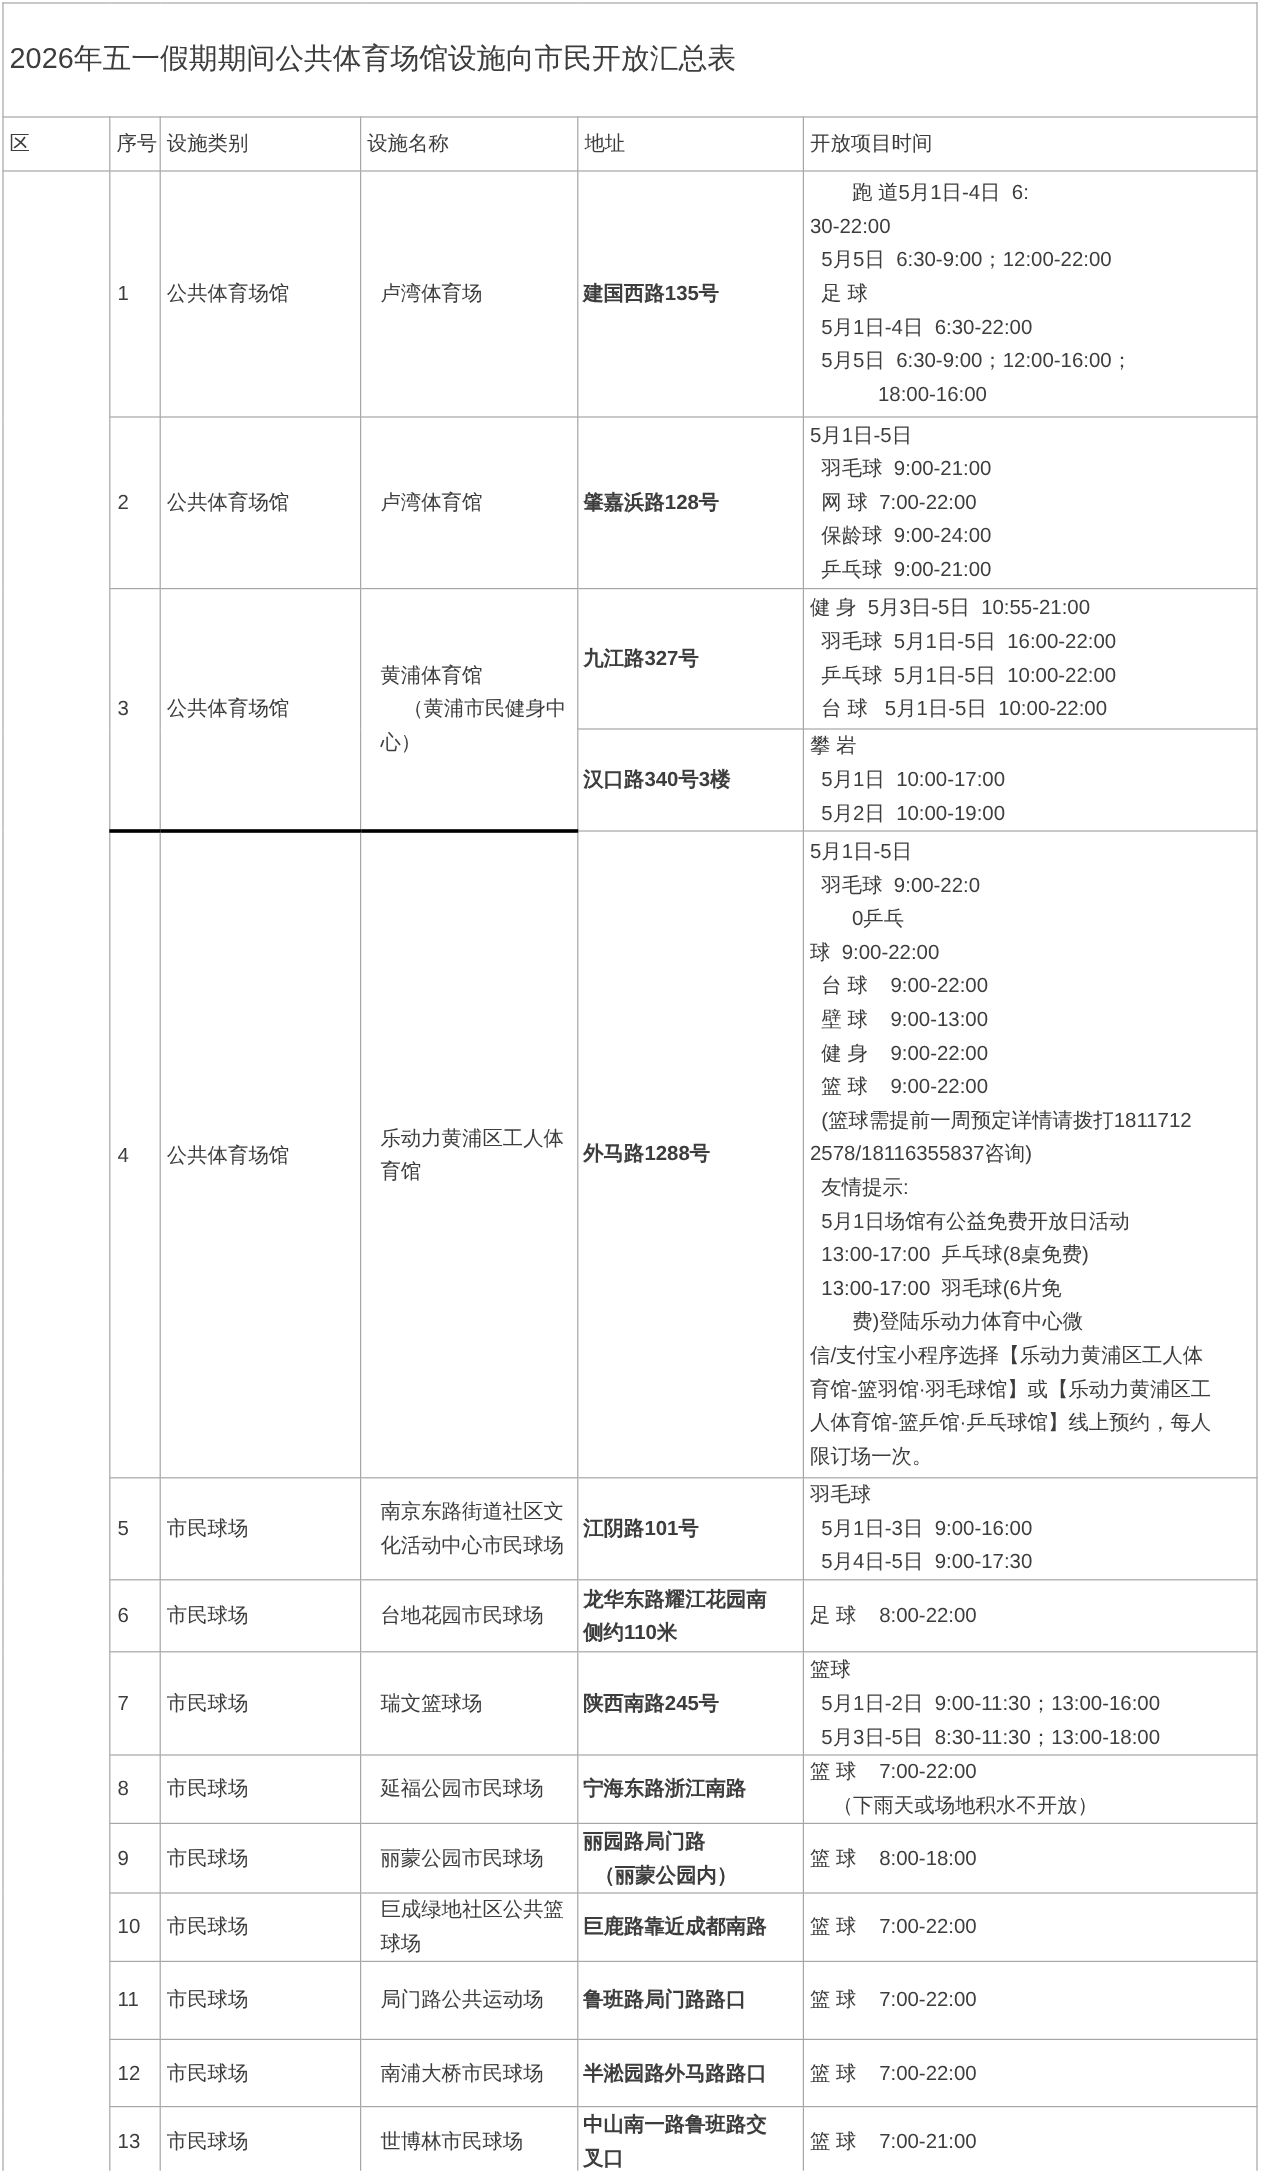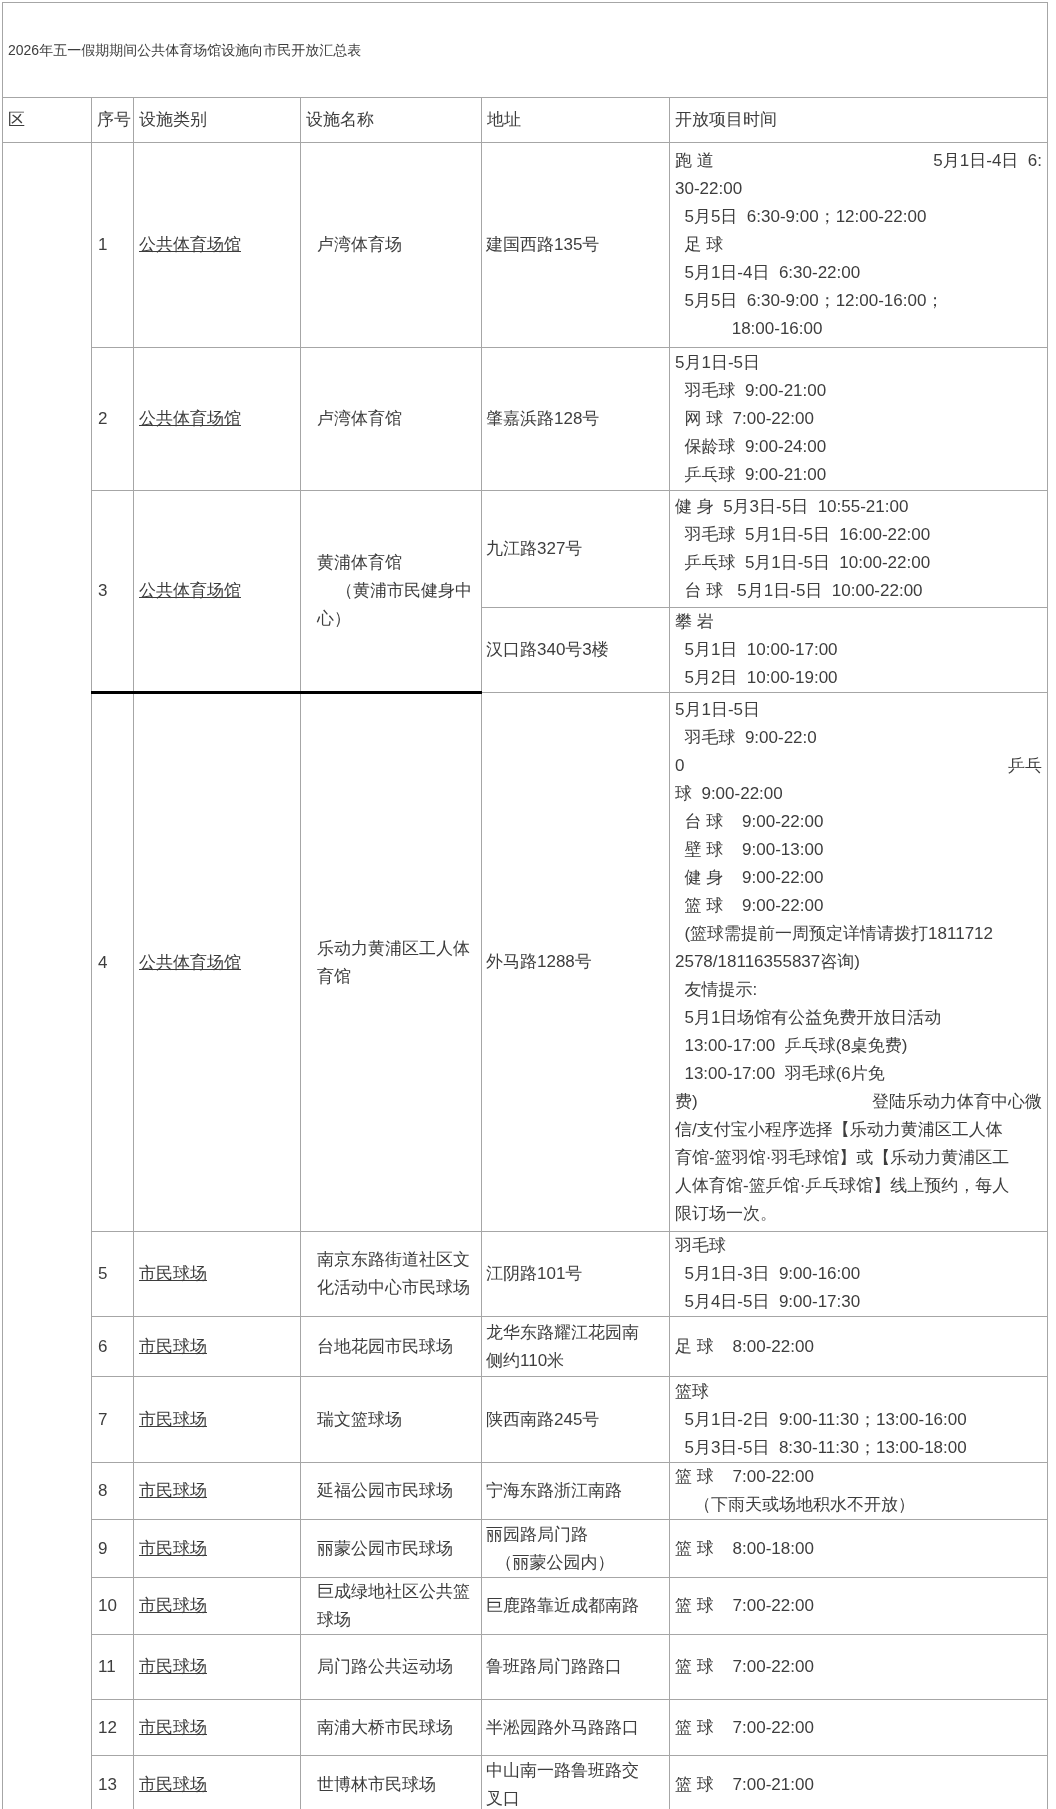--- a/index.html
+++ b/index.html
@@ -11,31 +11,31 @@
   table.main-table{
     border-collapse:collapse;table-layout:fixed;
     width:1045px;margin:2px 0 0 2px;
   }
   td{
     border:1px solid #a6a6a6;
     vertical-align:middle;
     font-size:17px;line-height:28px;
     padding:0;overflow:hidden;
   }
-  .title-cell{height:94px;font-size:14px;padding-left:5px;}
+  .title-cell{height:94px;font-size:24px;padding-left:5px;}
   .header-row td{height:44px;padding-left:5px;}
   .col-district{padding:0;}
   .col-no{padding-left:6px;}
-  .col-category{padding-left:5px;text-decoration:underline;}
+  .col-category{padding-left:5px;}
   .col-name{padding-left:16px;}
-  .col-address{padding-left:4px;}
+  .col-address{padding-left:4px;font-weight:bold;}
   .col-schedule{padding:0 5px 0 5px;}
   .cline{white-space:pre;}
   .sline{white-space:pre;}
-  .sline.justify{display:flex;justify-content:space-between;}
+  .sline.justify{display:flex;justify-content:flex-start;margin-left:35px;}
   .sline.justify span{white-space:pre;}
   .thick-top{border-top:3px solid #000000;}
 </style>
 </head>
 <body>
 
 <table class="main-table">
   <colgroup>
     <col style="width:89px">
     <col style="width:42px">

